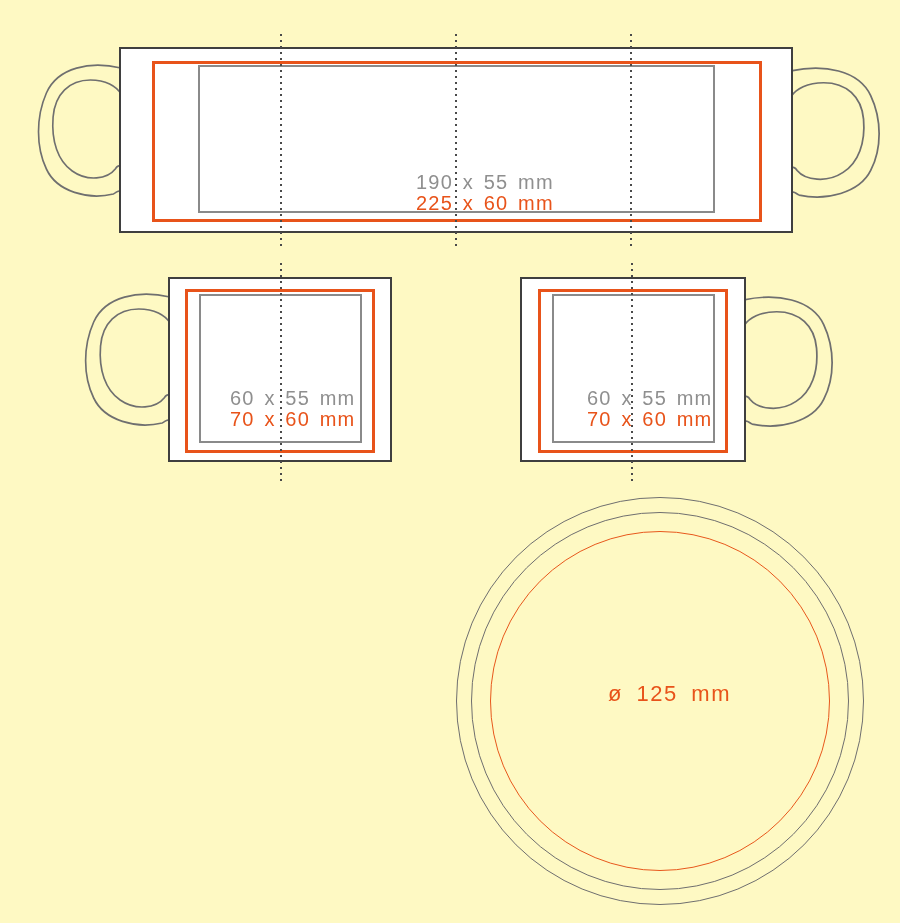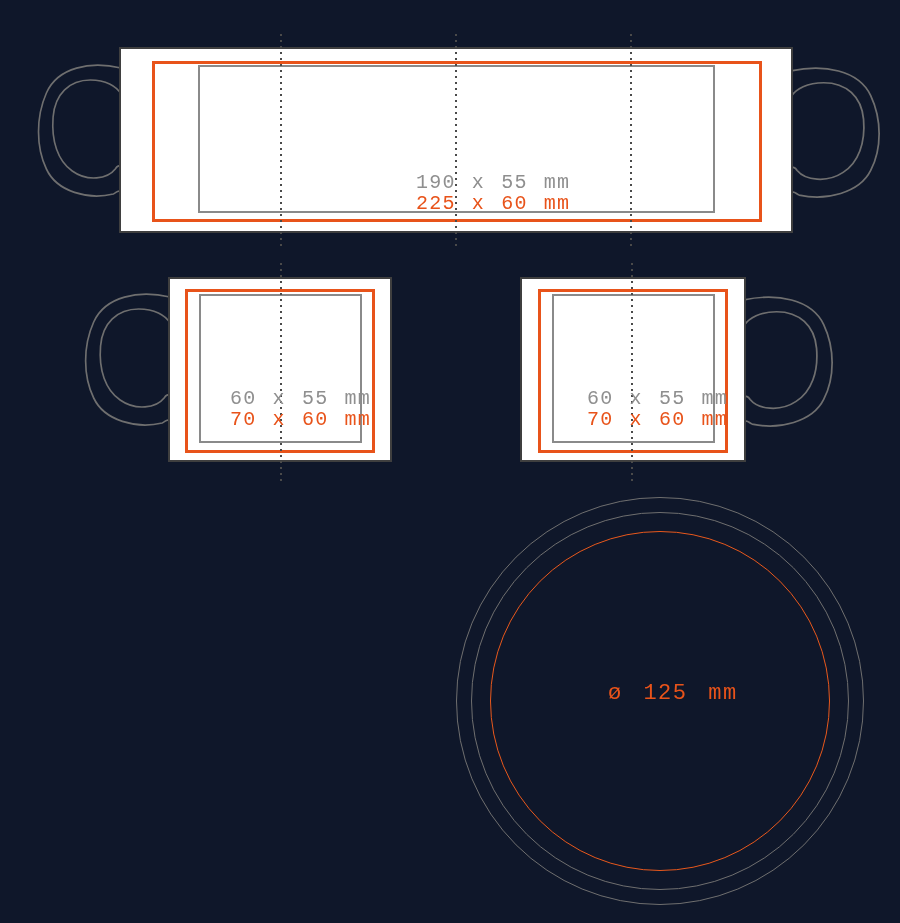--- a/index.html
+++ b/index.html
@@ -1,20 +1,20 @@
 <!DOCTYPE html>
 <html><head>
 <meta charset="utf-8">
 <style>
   html,body{margin:0;padding:0;background:#ffffff;}
   #canvas{
     position:relative;
     width:900px;height:923px;
-    background:#0f172a;
-    font-family:Liberation Mono, monospace;
+    background:#fef9c3;
+    font-family:Liberation Sans, sans-serif;
     overflow:hidden;
   }
   .abs{position:absolute;box-sizing:border-box;}
   
   .body-rect{border:2px solid #3f3f3f;background:#ffffff;z-index:2;}
   
   .orange-rect{border:3px solid #e8531a;background:transparent;z-index:3;}
   
   .gray-rect{border:2px solid #8a8a8a;background:transparent;z-index:3;}
   

